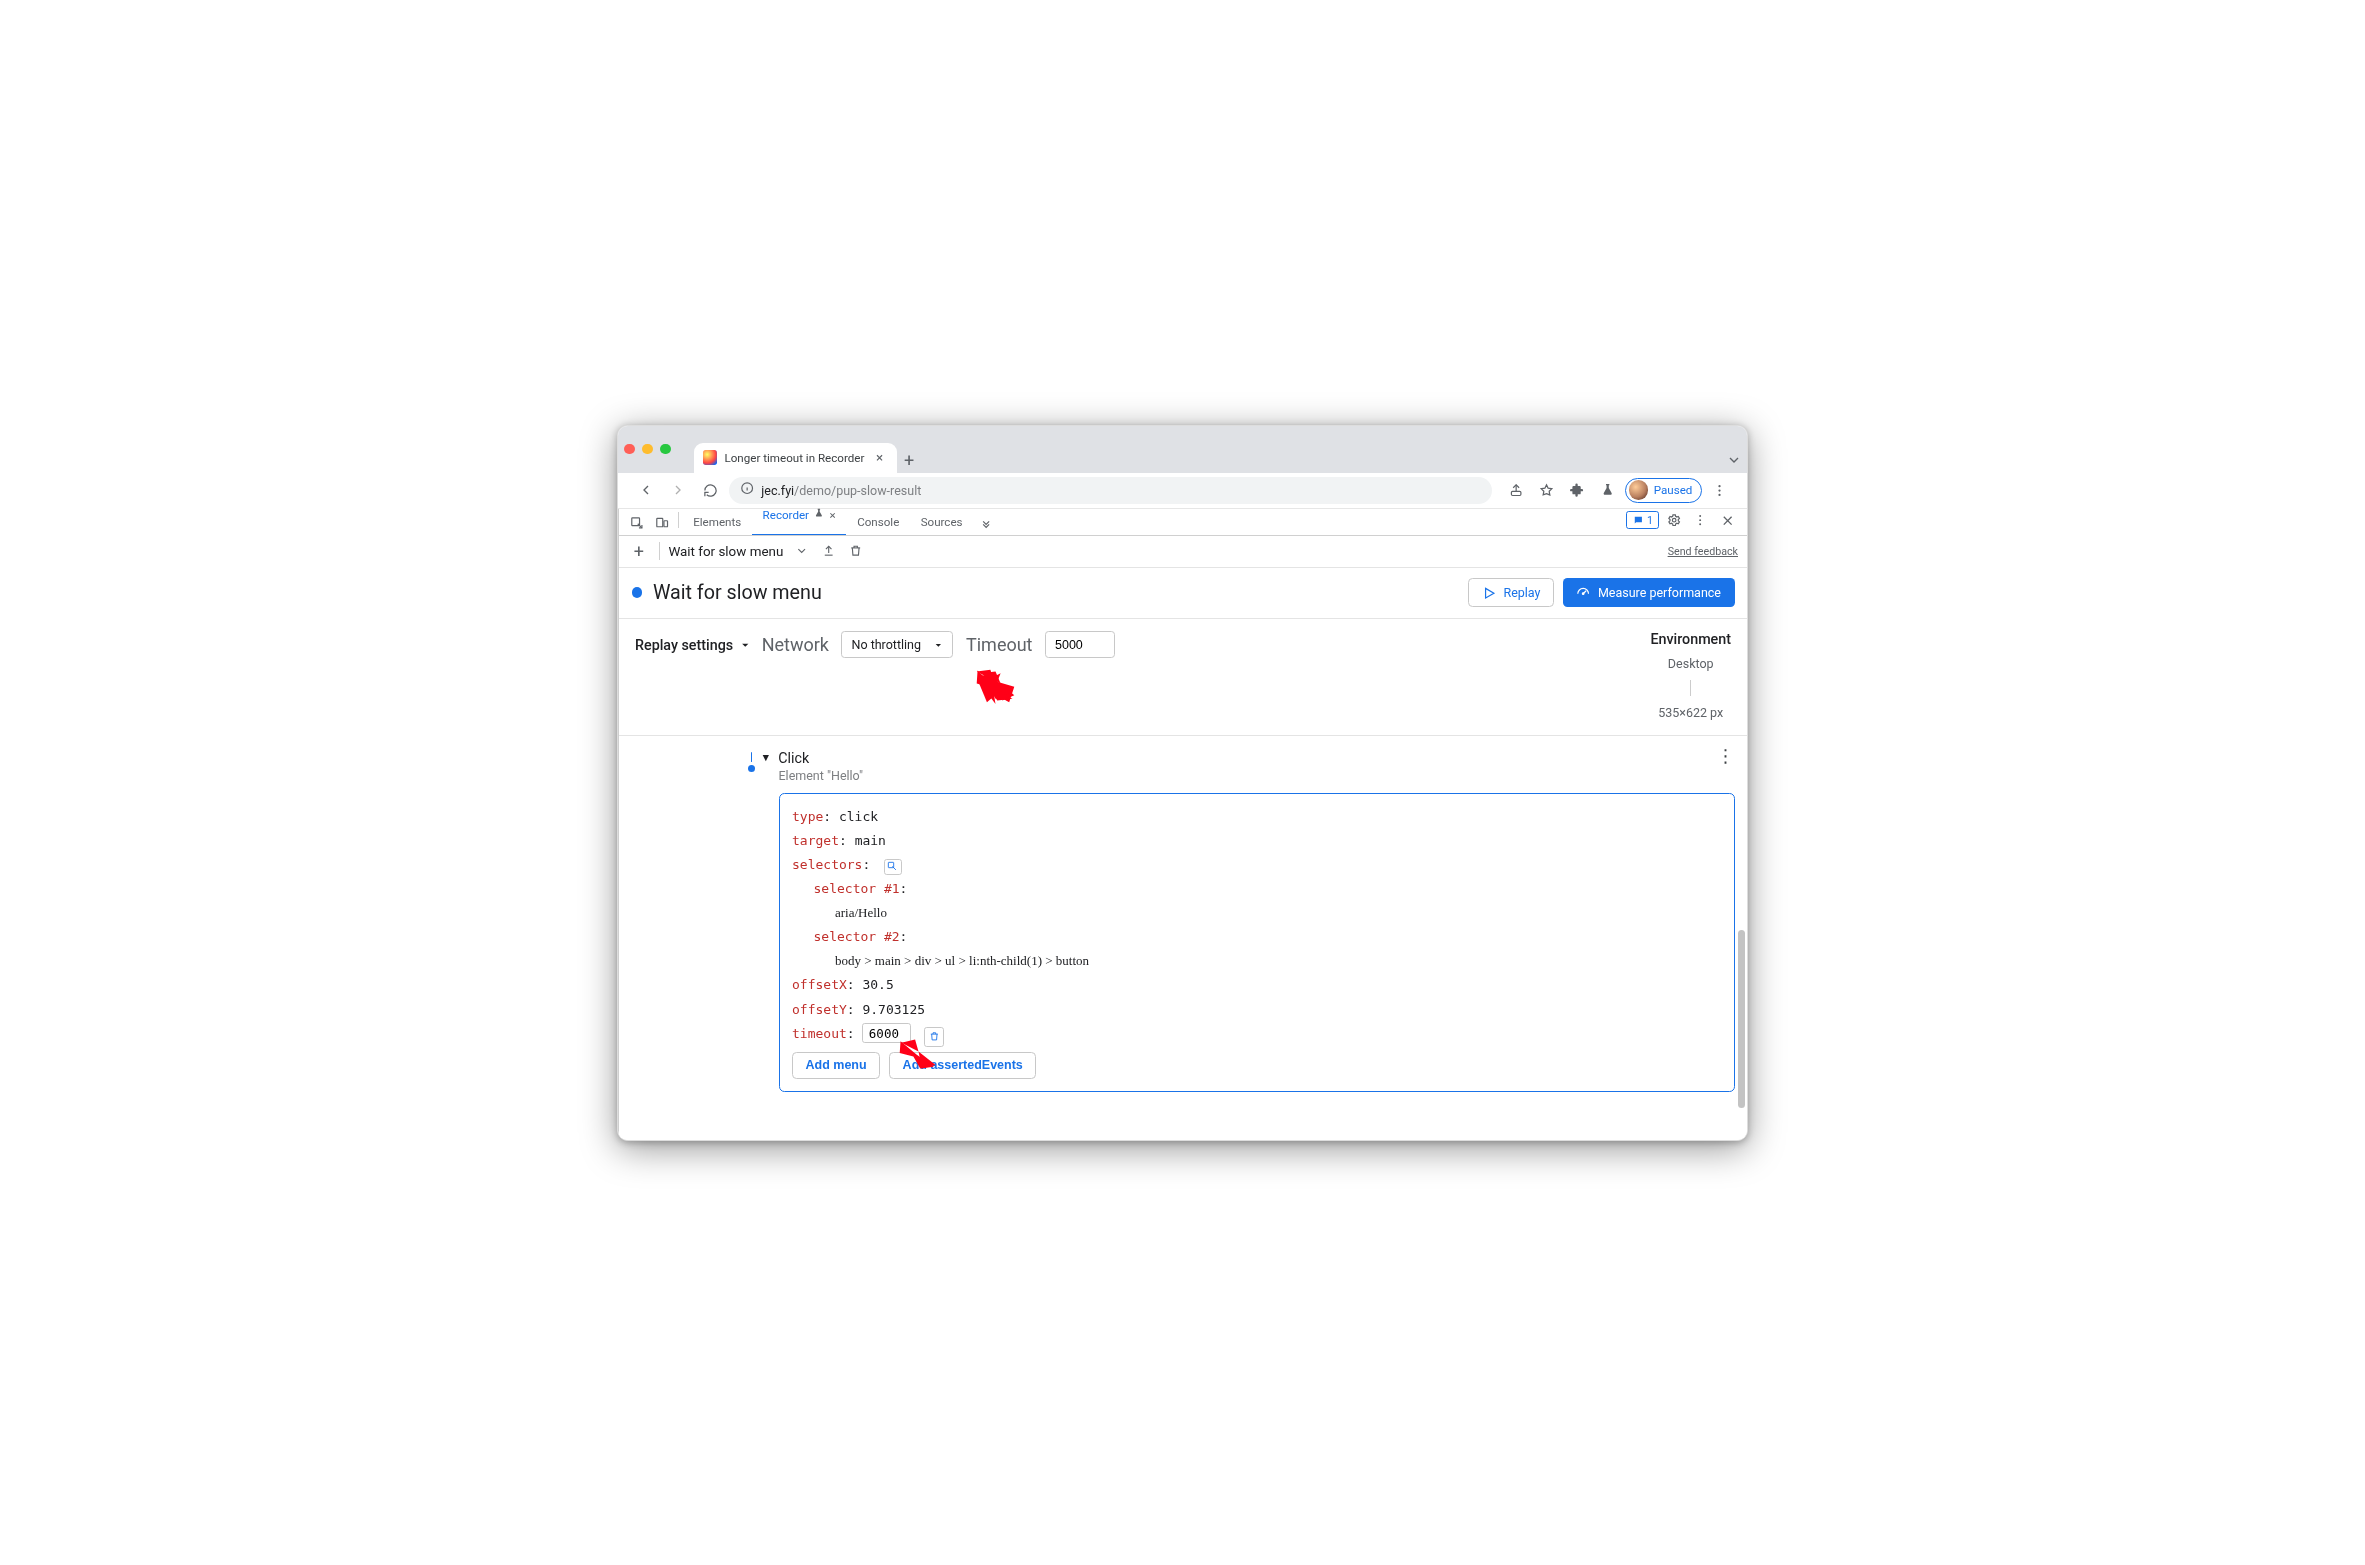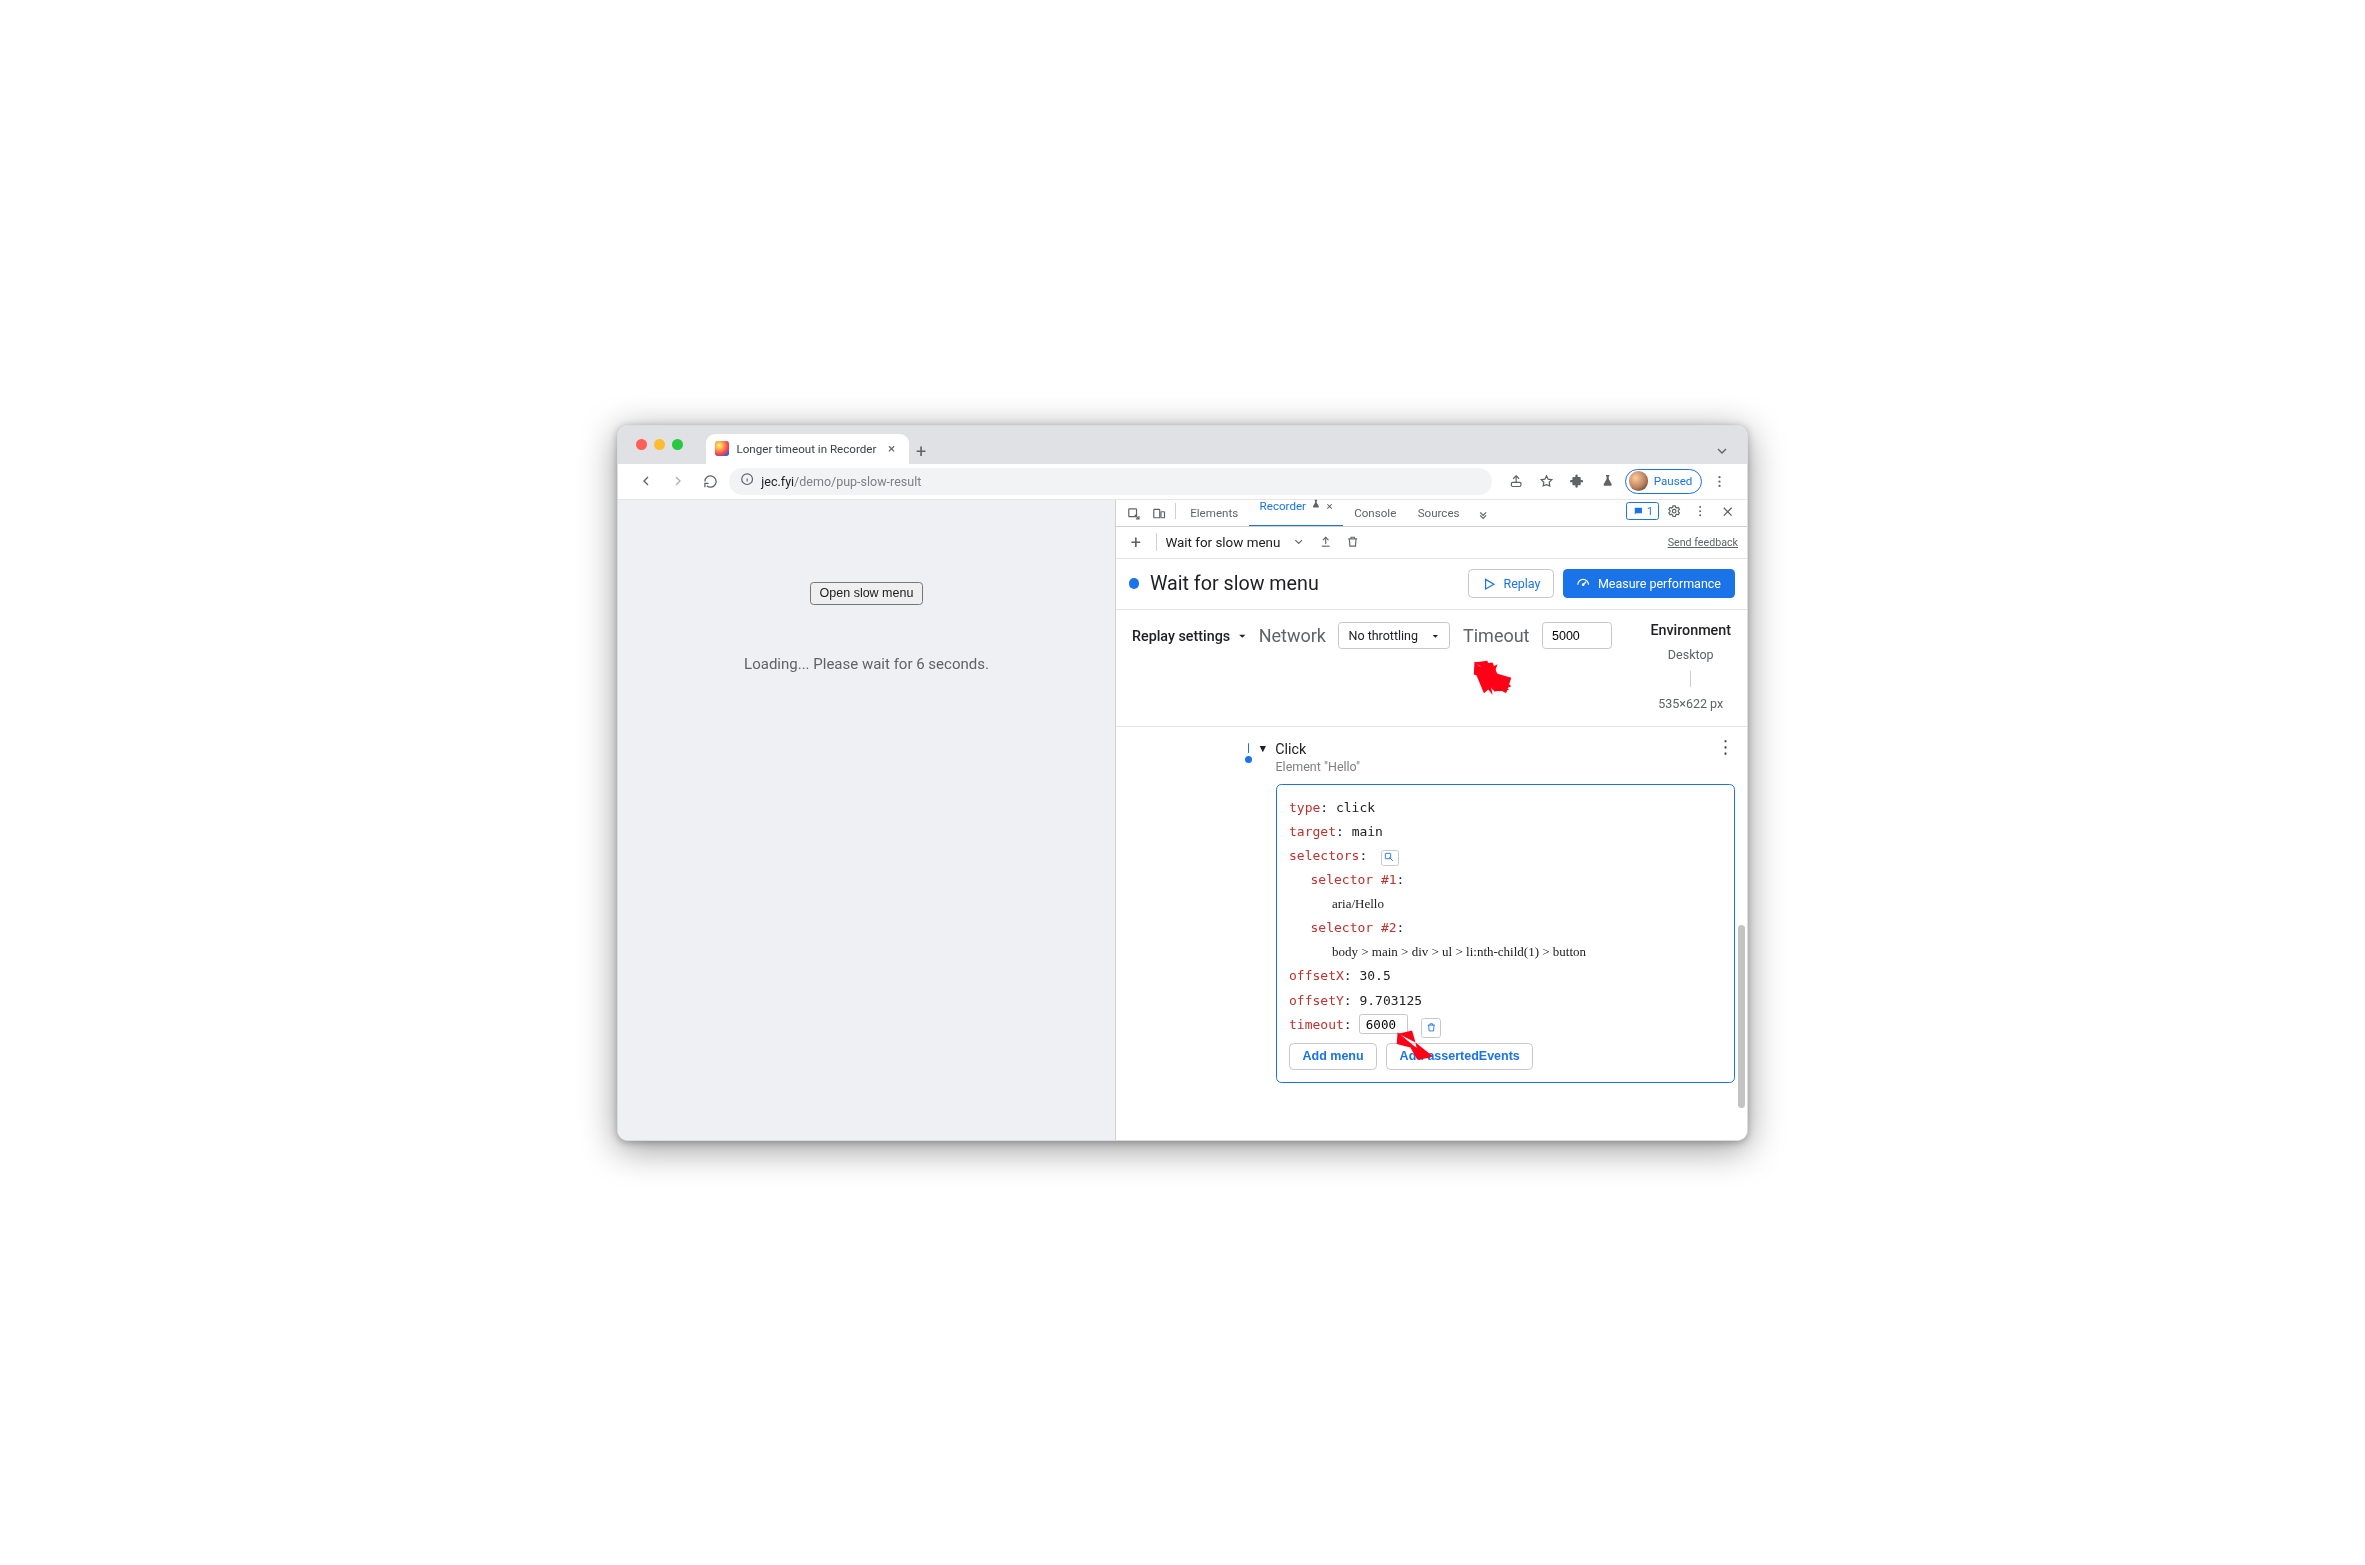--- a/index.html
+++ b/index.html
@@ -23,25 +23,25 @@
       0 7.2px 36px rgba(0,0,0,0.40),
       0 1.8px 7.2px rgba(0,0,0,0.25);
     overflow: hidden;
     display: flex;
     flex-direction: column;
     border: 0.9px solid #ddd;
   }
 
   
   .tabstrip {
-    height: 38px;
+    height: 47px;
     background: #dfe1e5;
     display: flex;
     align-items: flex-end;
-    padding: 0 13px;
+    padding: 0 1px;
     position: relative;
   }
   .traffic-lights {
     display: flex;
     gap: 7.2px;
     align-items: center;
     height: 100%;
     padding: 0 7.2px 0 5.4px;
   }
   .tl { width: 10.7px; height: 10.7px; border-radius: 50%; }
@@ -505,24 +505,20 @@
             <circle cx="12" cy="5" r="1.8"></circle>
             <circle cx="12" cy="12" r="1.8"></circle>
             <circle cx="12" cy="19" r="1.8"></circle>
           </svg>
       </div>
     </div>
   </div>
 
   <div class="content-split">
 
-    <div class="page-pane">
-      <button class="demo-btn">Open slow menu</button>
-      <div class="loading-text">Loading... Please wait for 6 seconds.</div>
-    </div>
 
     <div class="devtools">
 
       <div class="dt-tabs">
         <div class="dt-iconbtn">
           <svg viewBox="0 0 24 24" width="14.3" height="14.3" fill="none" stroke="currentColor" stroke-width="2">
               <rect x="3" y="3" width="13" height="13" rx="1"></rect>
               <path d="M13 13l7 7"></path>
               <path d="M20 15v5h-5"></path>
             </svg>

